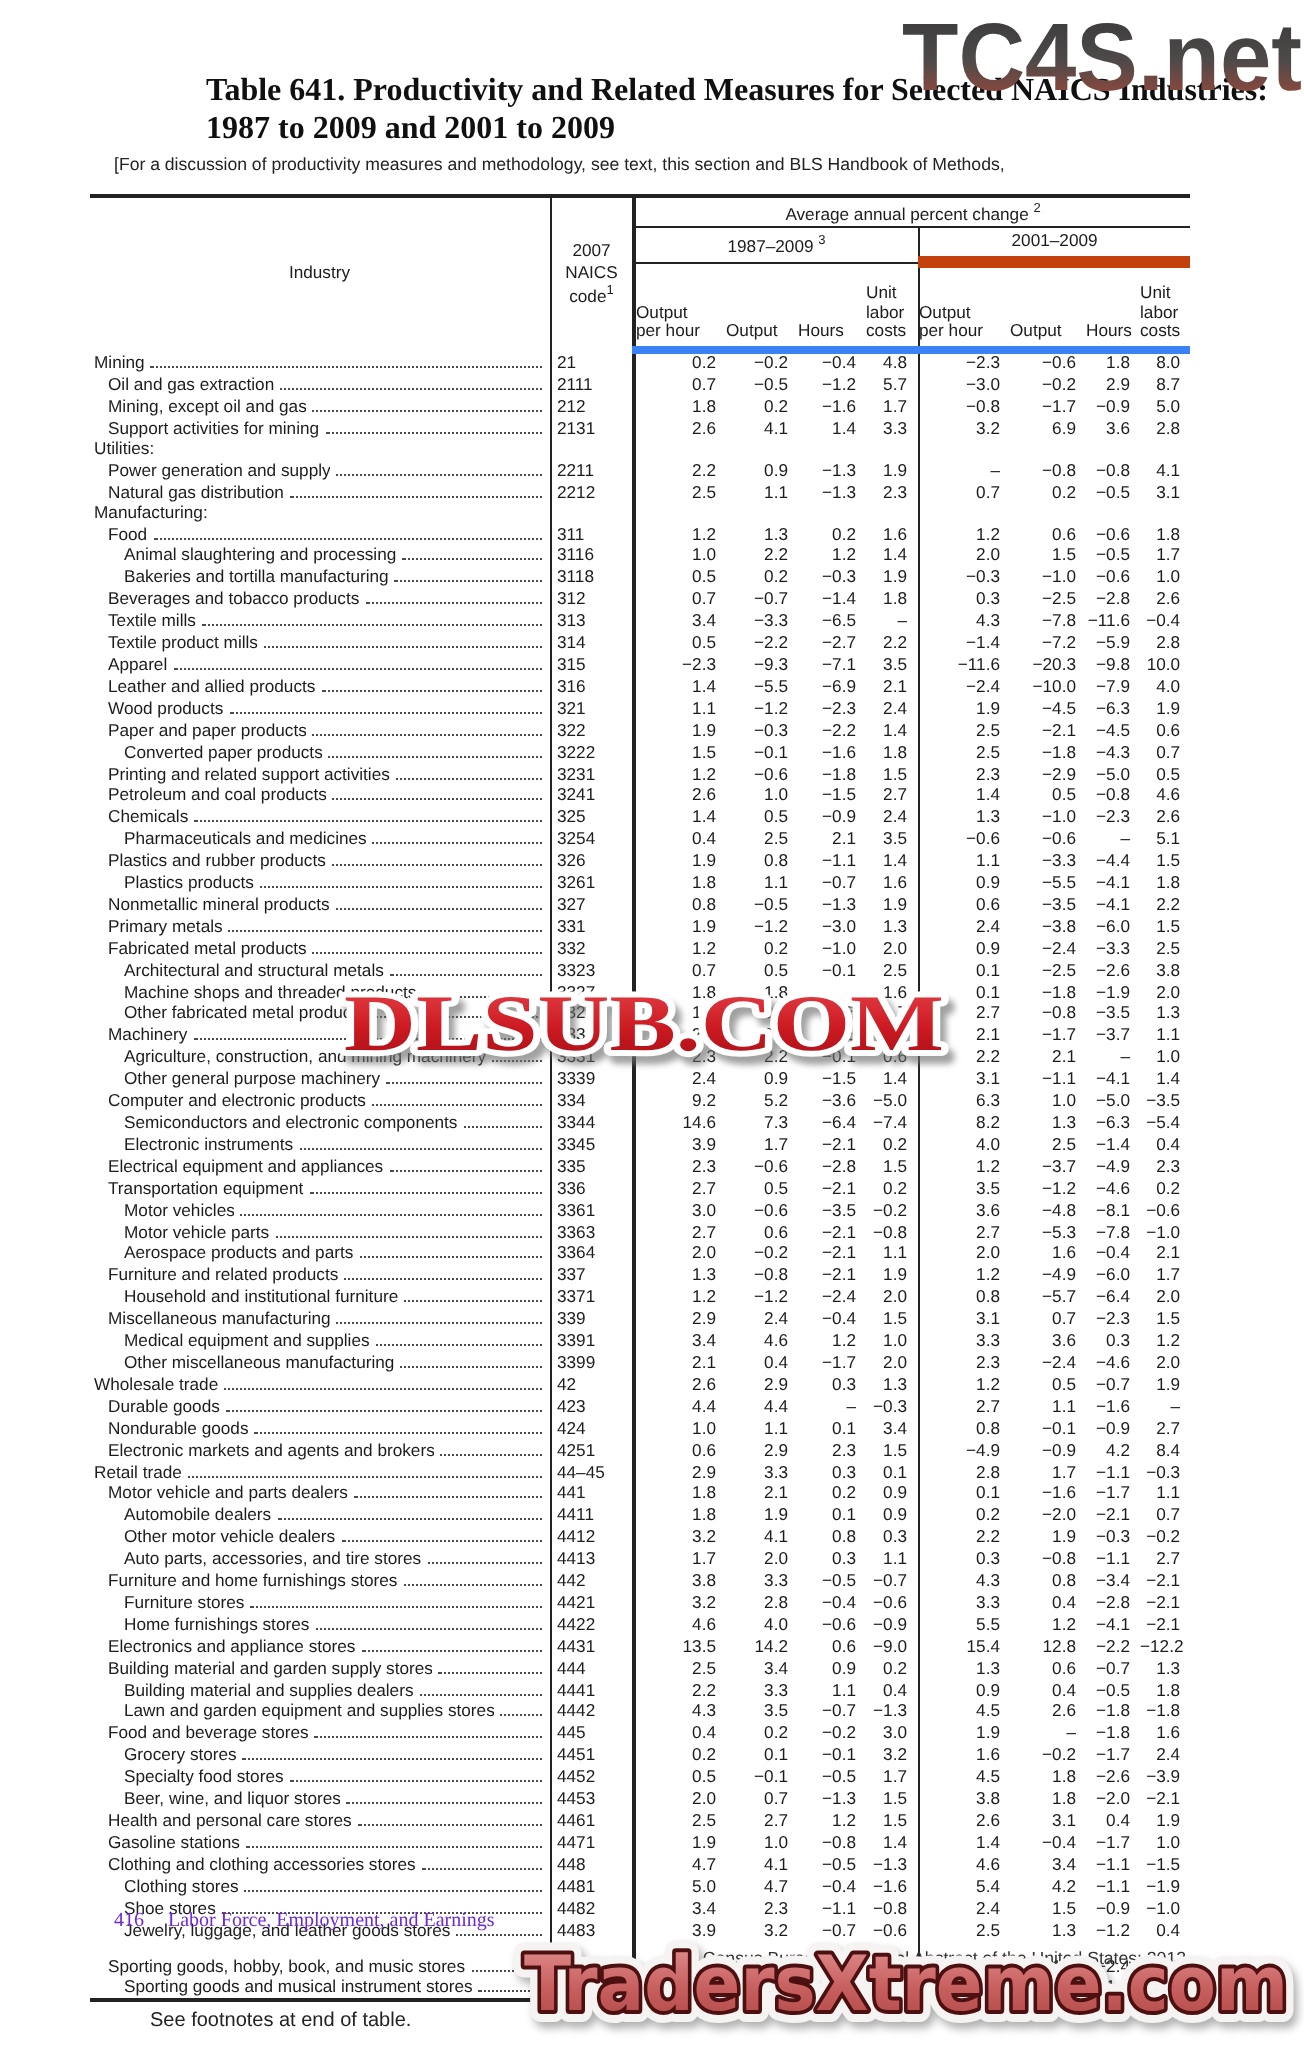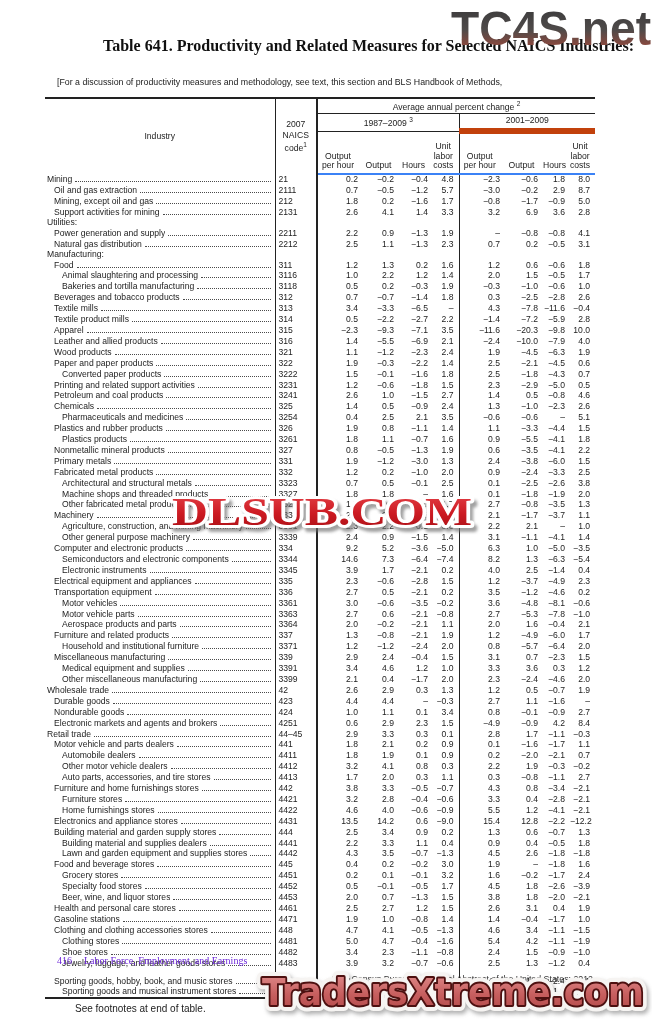--- a/index.html
+++ b/index.html
@@ -21,21 +21,21 @@
         font-size:8.6px;line-height:9.9px;color:#1c1c1c;}
   col.c-ind{width:230px;} col.c-code{width:42px;}
   col.g1a{width:46px;} col.g1b{width:36px;} col.g1c{width:34px;} col.g1d{width:26px;}
   col.g2a{width:46px;} col.g2b{width:38px;} col.g2c{width:27px;} col.g2d{width:25px;}
   th{font-weight:normal;padding:0;}
   th.h-ind{border-right:1px solid #222;text-align:center;vertical-align:middle;}
   th.h-code{border-right:2px solid #222;text-align:center;vertical-align:middle;line-height:10.5px;}
   th.avg{border-bottom:1px solid #222;text-align:center;height:14px;vertical-align:middle;}
   th.p1{border-bottom:1px solid #222;border-right:1px solid #222;text-align:center;height:14px;}
   th.p2{border-bottom:6px solid #c2410c;text-align:center;height:14px;}
-  th.m{vertical-align:bottom;text-align:center;padding:1px 5px 2px 0;height:36px;line-height:9.6px;border-bottom:2px solid #3b82f6;}
+  th.m{vertical-align:bottom;text-align:left;padding:1px 5px 2px 0;height:36px;line-height:9.6px;border-bottom:4px solid #3b82f6;}
   th.m.gsep{border-right:1px solid #222;}
   sup{font-size:6.5px;}
 
   td{padding:0;height:10px;vertical-align:bottom;overflow:hidden;}
   td.ind{border-right:1px solid #222;}
   td.ind .wrap{display:flex;align-items:baseline;}
   td.ind .nm{white-space:nowrap;overflow:hidden;}
   td.ind .dots{flex:1 1 auto;border-bottom:1px dotted #4a4a4a;margin:0 4px 2px 3px;min-width:4px;height:7px;}
   .lv0 .wrap{padding-left:2px;} .lv1 .wrap{padding-left:9px;} .lv2 .wrap{padding-left:17px;justify-content:center;}
   td.code{border-right:2px solid #222;padding-left:3px;}
@@ -71,20 +71,21 @@
           <stop offset="0.8" stop-color="#85493f"></stop>
           <stop offset="1" stop-color="#bb7d6c"></stop>
         </linearGradient>
       </defs>
       <text x="103" y="49" text-anchor="middle" font-family="Liberation Sans, sans-serif" font-size="48" font-weight="bold" fill="url(#gTop)" textLength="200" lengthAdjust="spacingAndGlyphs">TC4S.net</text>
     </svg>
   </div>
 
   <div class="title">
     <div>Table 641. Productivity and Related Measures for Selected NAICS Industries:</div>
+    <div>1987 to 2009 and 2001 to 2009</div>
   </div>
 
   <div class="note">
     <div>[For a discussion of productivity measures and methodology, see text, this section and BLS Handbook of Methods,</div>
   </div>
 
   <div class="tablewrap">
     <table>
       <colgroup>
         <col class="c-ind">

